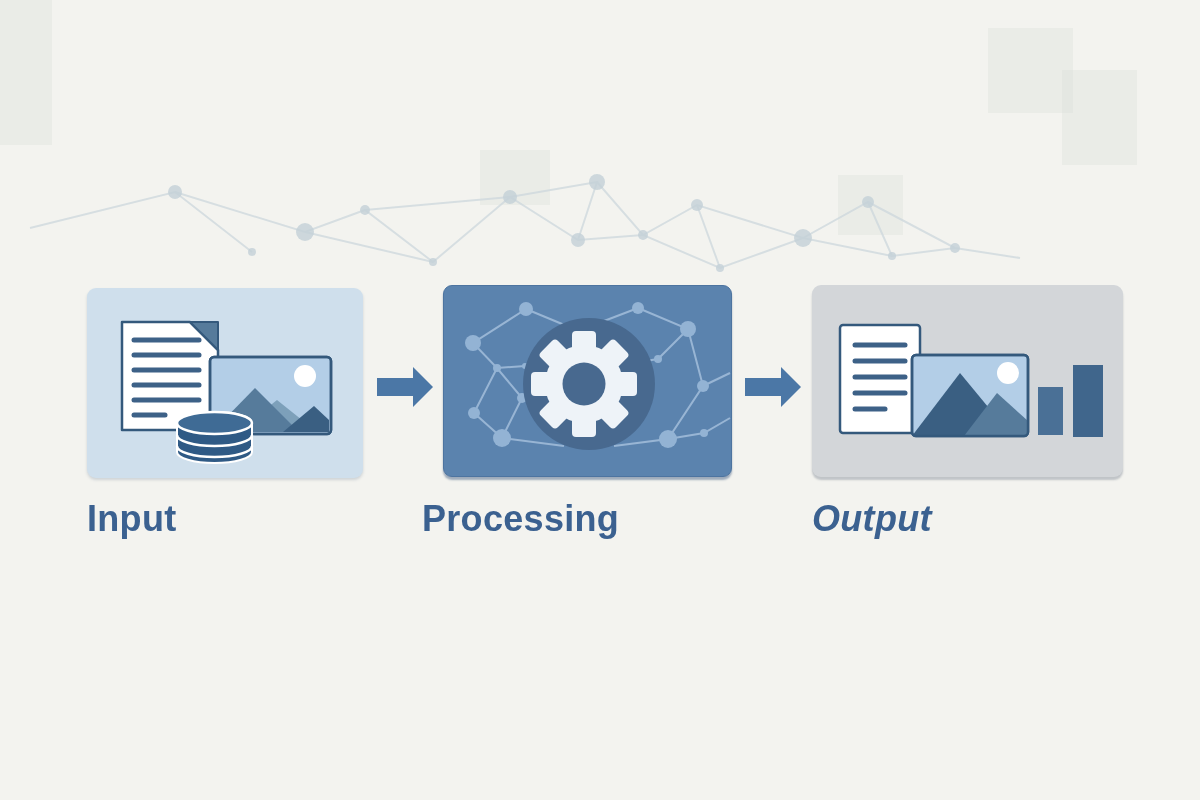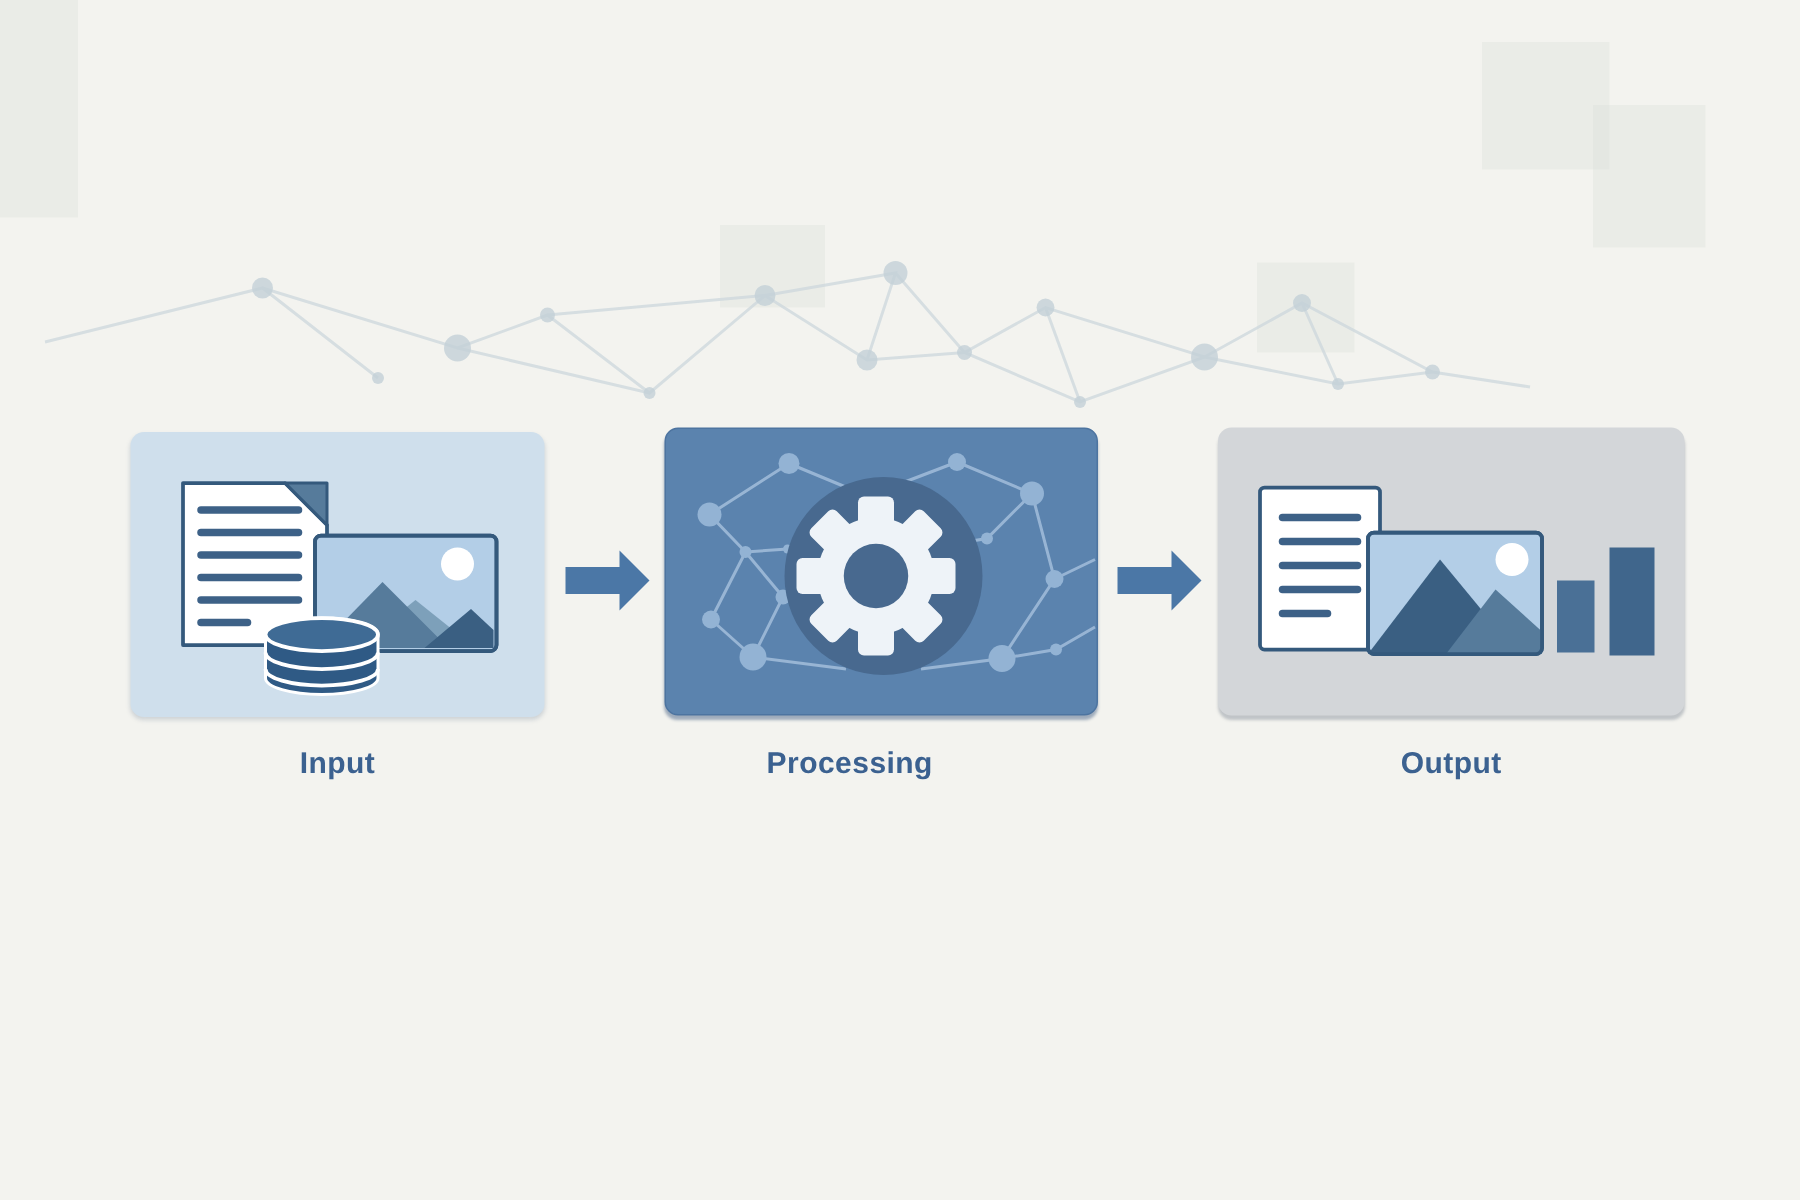--- a/index.html
+++ b/index.html
@@ -29,26 +29,26 @@
   .output-box{
     left:812px; top:285px; width:311px; height:192px;
     background:var(--output-box,#d3d6d9);
     box-shadow:0 3px 2px rgba(115,125,140,.4);
   }
   .flow-arrow{position:absolute; z-index:1;}
   .flow-arrow-1{left:375px; top:360px;}
   .flow-arrow-2{left:743px; top:360px;}
   .step-label{
     position:absolute; top:498px; z-index:1;
-    font-size:20px; font-weight:700; letter-spacing:.3px;
-    color:var(--label,#3b6190); text-align:center;
+    font-size:36px; font-weight:700; letter-spacing:.3px;
+    color:var(--label,#3b6190); 
   }
   .step-label-input{left:87px; width:276px;}
   .step-label-processing{left:422px; width:289px;}
-  .step-label-output{left:812px; width:311px;}
+  .step-label-output{left:812px; width:311px;font-style:italic;}
 </style>
 </head>
 <body>
 
 <div class="canvas">
 
   <div class="bg-patch" style="left:0;top:0;width:52px;height:145px;"></div>
   <div class="bg-patch" style="left:988px;top:28px;width:85px;height:85px;"></div>
   <div class="bg-patch" style="left:1062px;top:70px;width:75px;height:95px;"></div>
   <div class="bg-patch" style="left:838px;top:175px;width:65px;height:60px;"></div>

